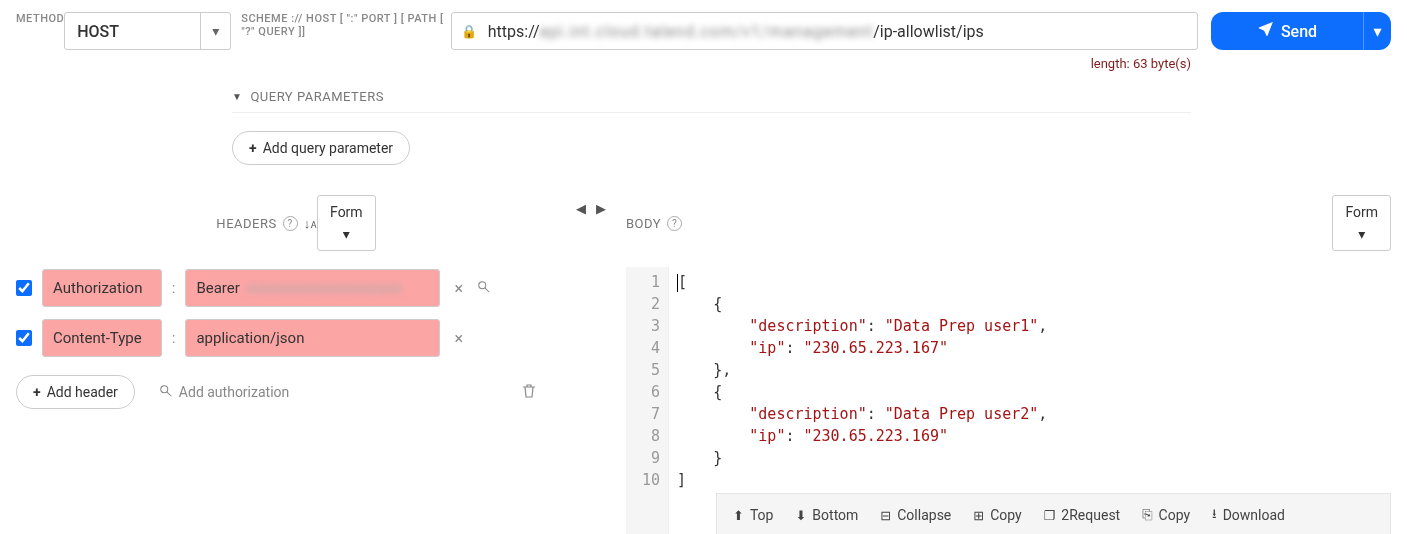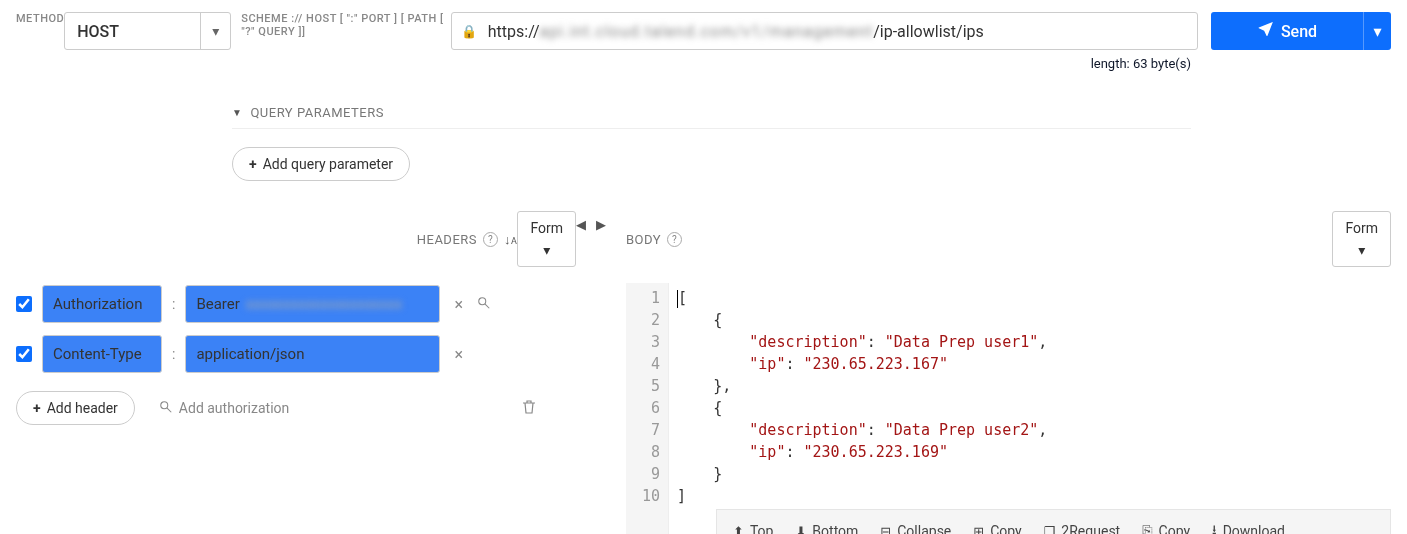--- a/index.html
+++ b/index.html
@@ -13,51 +13,51 @@
 .method-select { width: 167px; height: 38px; border: 1px solid #ccc; border-radius: 3px; display: flex; align-items: center; background: #fff; }
 .method-main { flex: 1; padding: 0 12px; font-size: 16px; font-weight: 500; }
 .method-caret { width: 30px; height: 100%; border-left: 1px solid #ccc; display: flex; align-items: center; justify-content: center; color: #666; }
 
 .url-input-wrap { flex: 1; }
 .url-input { width: 100%; height: 38px; border: 1px solid #ccc; border-radius: 3px; display: flex; align-items: center; padding: 0 10px; gap: 10px; font-size: 16px; background: #fff; }
 .url-input .lock { color: #777; font-size: 13px; }
 .url-text { display: flex; align-items: center; text-align: right; }
 .url-blur { filter: blur(3px); color: #888; letter-spacing: 1px; }
 
-.send-btn { width: 180px; height: 38px; background: #0d6efd; border-radius: 3px; display: flex; align-items: center; color: #fff; font-size: 16px; font-weight: 500; cursor: pointer; }
+.send-btn { width: 180px; height: 38px; background: #0d6efd; border-radius: 12px; display: flex; align-items: center; color: #fff; font-size: 16px; font-weight: 500; cursor: pointer; }
 .send-main { flex: 1; display: flex; align-items: center; justify-content: center; gap: 8px; }
 .send-caret { width: 28px; height: 100%; border-left: 1px solid rgba(255,255,255,0.3); display: flex; align-items: center; justify-content: center; }
 
-.length-row { text-align: right; color: #0f172a; font-size: 13px; padding-right: 200px; margin-bottom: 26px; }
+.length-row { text-align: right; color: #7f1d1d; font-size: 13px; padding-right: 200px; margin-bottom: 10px; }
 
 .query-section { margin-left: 216px; margin-right: 200px; }
 .query-header { display: flex; align-items: center; gap: 8px; color: #777; font-size: 13px; letter-spacing: 0.5px; padding: 8px 0; border-bottom: 1px solid #eee; cursor: pointer; }
 .caret-down { font-size: 10px; color: #555; }
 
 .pill-btn { display: inline-flex; align-items: center; gap: 6px; border: 1px solid #ccc; border-radius: 20px; padding: 8px 16px; font-size: 14px; background: #fff; cursor: pointer; margin-top: 18px; }
 .plus { font-weight: bold; }
 
 .split { display: flex; margin-top: 30px; }
 .left-panel { width: 560px; position: relative; }
 .right-panel { flex: 1; }
 
-.panel-head { display: flex; align-items: center; justify-content: flex-end; margin-bottom: 18px; }
+.panel-head { display: flex; align-items: center; justify-content: center; margin-bottom: 18px; }
 .panel-title { display: flex; align-items: center; gap: 6px; font-size: 13px; letter-spacing: 0.5px; color: #777; }
 .help-icon { display: inline-flex; align-items: center; justify-content: center; width: 15px; height: 15px; border: 1px solid #aaa; border-radius: 50%; font-size: 10px; color: #888; }
 .sort-icon { font-size: 13px; color: #555; cursor: pointer; }
 .form-toggle { border: 1px solid #ccc; border-radius: 3px; padding: 8px 12px; font-size: 14px; display: flex; align-items: center; gap: 6px; cursor: pointer; flex-direction: column; }
 
 .collapse-arrow { position: absolute; top: 6px; color: #555; cursor: pointer; font-size: 13px; }
 .collapse-left { right: -10px; }
 .collapse-right { left: 20px; }
 
 .header-rows { margin-top: 10px; }
 .header-row { display: flex; align-items: center; gap: 10px; margin-bottom: 12px; }
 .chk { width: 16px; height: 16px; accent-color: #0d6efd; cursor: pointer; }
-.hname, .hval { height: 38px; border: 1px solid #ccc; border-radius: 3px; padding: 0 10px; font-size: 15px; background: #3b82f6; display: flex; align-items: center; overflow: hidden; }
+.hname, .hval { height: 38px; border: 1px solid #ccc; border-radius: 3px; padding: 0 10px; font-size: 15px; background: #fca5a5; display: flex; align-items: center; overflow: hidden; }
 .hname { width: 120px; }
 .colon { color: #888; }
 .hval { width: 255px; }
 .hval .blur { filter: blur(3px); color: #aaa; margin-left: 6px; }
 .x-btn { color: #888; cursor: pointer; font-size: 16px; padding: 0 4px; }
 .mag-icon { color: #888; cursor: pointer; font-size: 14px; }
 
 .footer-row { display: flex; align-items: center; gap: 24px; margin-top: 18px; }
 .link-btn { display: flex; align-items: center; gap: 6px; color: #888; cursor: pointer; font-size: 14px; }
 .trash { margin-left: auto; margin-right: 40px; color: #888; cursor: pointer; }

